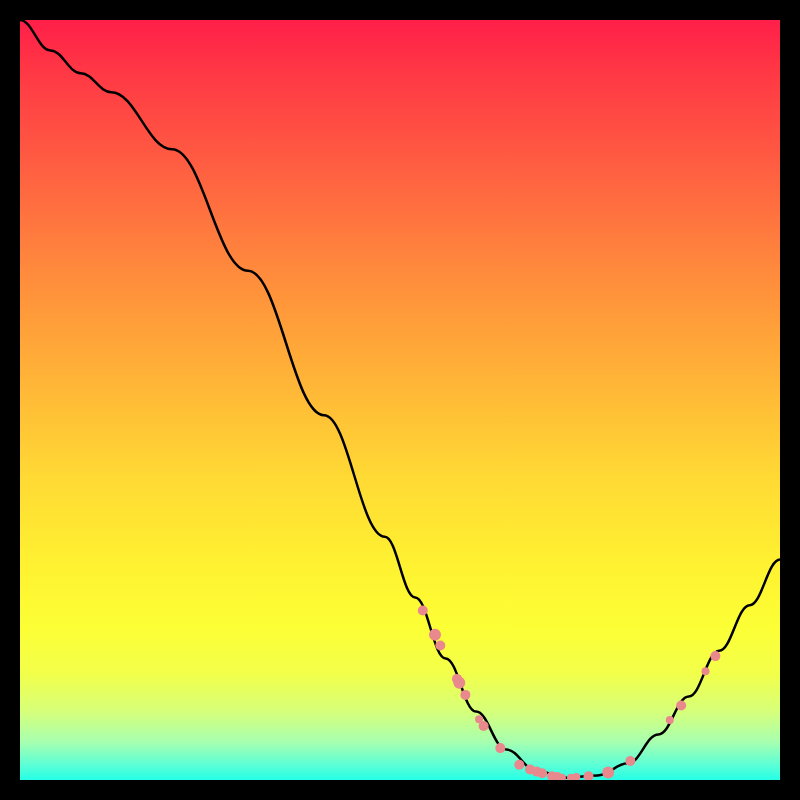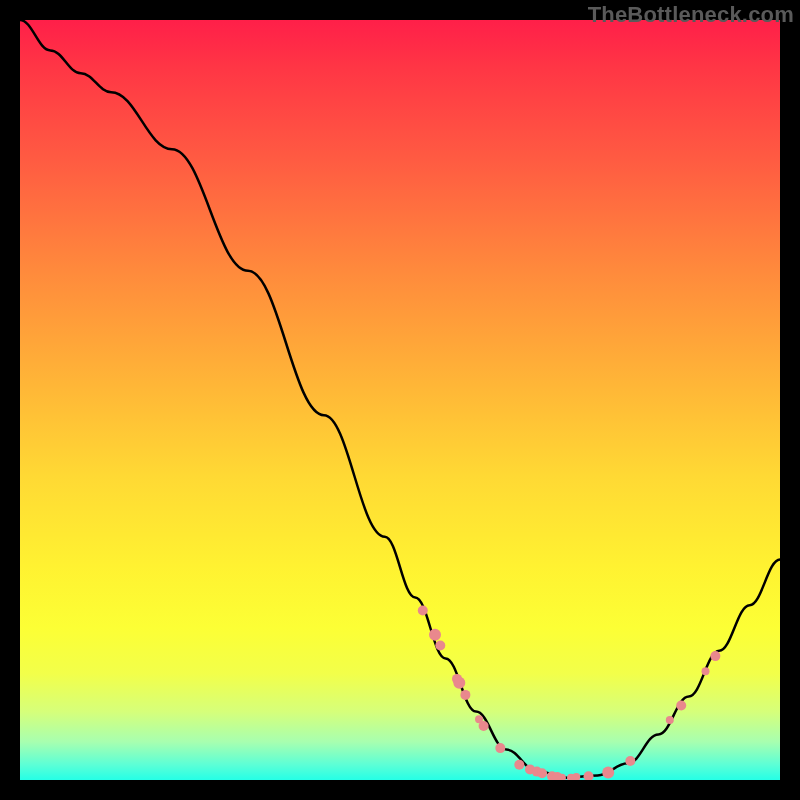--- a/index.html
+++ b/index.html
@@ -86,14 +86,13 @@
         <circle cx="568.5" cy="756.2" r="5.0" fill="#e9888d"></circle>
         <circle cx="588.2" cy="752.4" r="6.0" fill="#e9888d"></circle>
         <circle cx="610.3" cy="741.0" r="5.0" fill="#e9888d"></circle>
         <circle cx="649.8" cy="700.0" r="4.0" fill="#e9888d"></circle>
         <circle cx="661.2" cy="685.5" r="5.0" fill="#e9888d"></circle>
         <circle cx="685.5" cy="651.3" r="4.0" fill="#e9888d"></circle>
         <circle cx="695.4" cy="636.1" r="5.0" fill="#e9888d"></circle>
       </g>
   </svg>
 
-  <div class="watermark">TheBottleneck.com</div>
 </div>
 
 </body></html>

